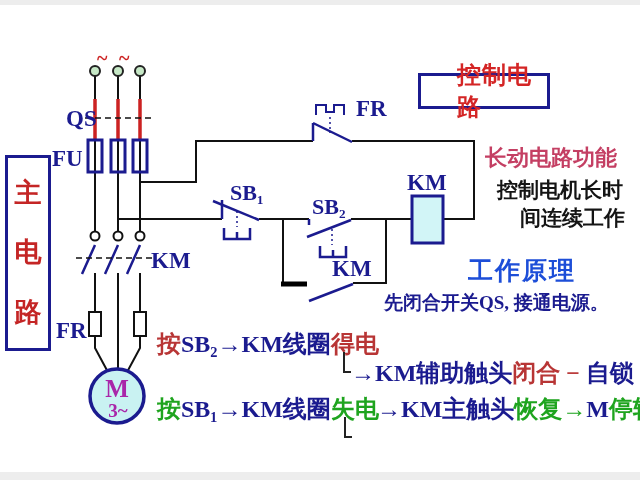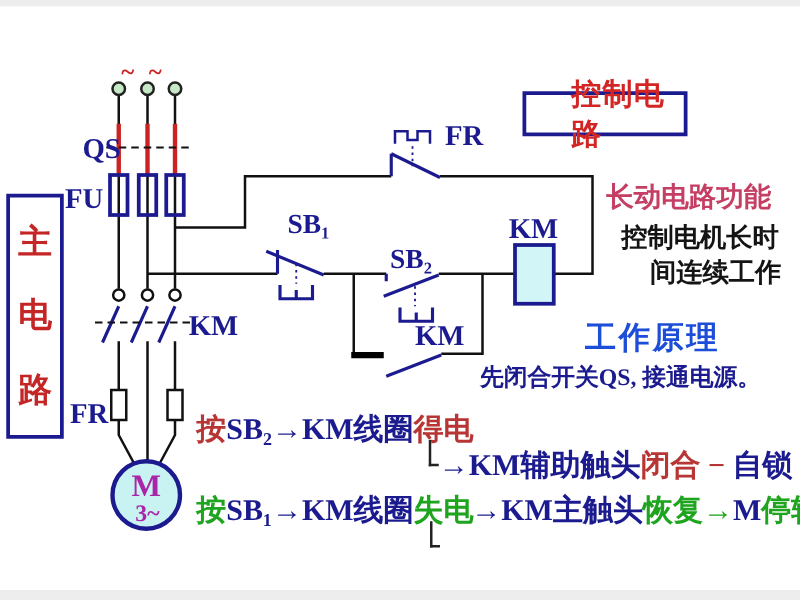--- a/index.html
+++ b/index.html
@@ -112,21 +112,21 @@
   </svg>
 
   <span class="tilde" style="left:97px;top:48px;">~</span>
   <span class="tilde" style="left:119px;top:48px;">~</span>
 
   <div class="lbl" style="left:46px;top:107px;font-size:23px;margin-left:20px;">QS</div>
   <div class="lbl" style="left:52px;top:147px;font-size:23px;">FU</div>
   <div class="lbl" style="left:151px;top:249px;font-size:23px;">KM</div>
   <div class="lbl" style="left:56px;top:319px;font-size:23px;">FR</div>
   <div class="lbl" style="left:356px;top:97px;font-size:23px;">FR</div>
-  <div class="lbl" style="left:230px;top:168px;font-size:22px;">SB₁</div>
+  <div class="lbl" style="left:230px;top:182px;font-size:22px;">SB₁</div>
   <div class="lbl" style="left:312px;top:196px;font-size:22px;">SB₂</div>
   <div class="lbl" style="left:332px;top:257px;font-size:23px;">KM</div>
   <div class="lbl" style="left:407px;top:171px;font-size:23px;">KM</div>
 
   <div class="mainbox">
     <div>主</div>
     <div>电</div>
     <div>路</div>
   </div>
 

